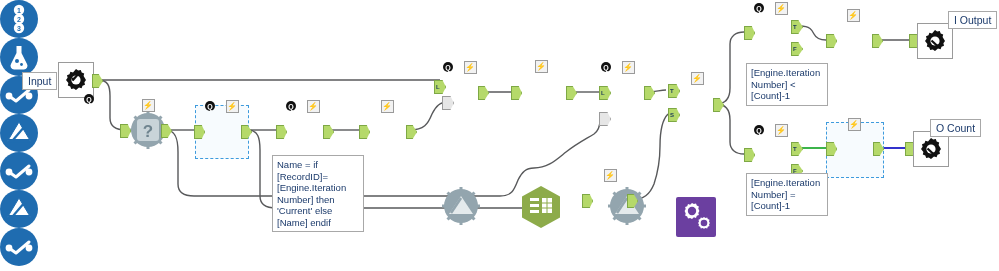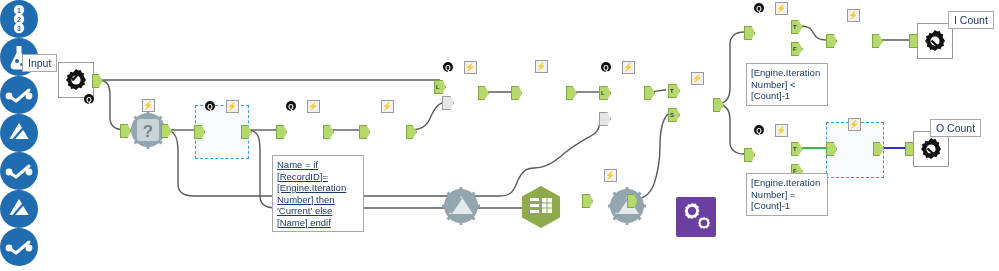--- a/index.html
+++ b/index.html
@@ -135,21 +135,21 @@
 
   <div class="iobox" style="left:58px;top:62px;">
     <svg width="26" height="26" viewBox="0 0 26 26">
       <path d="M13 2 l2.2 1.6 2.6-.6.9 2.5 2.5.9-.6 2.6L23 13l-1.6 2.2.6 2.6-2.5.9-.9 2.5-2.6-.6L13 23l-2.2-1.6-2.6.6-.9-2.5-2.5-.9.6-2.6L3 13l1.6-2.2-.6-2.6 2.5-.9.9-2.5 2.6.6z" fill="#111"></path>
       <circle cx="13" cy="13" r="4.6" fill="#fff"></circle>
       <path d="M16.5 5.5 L9.5 13.5" stroke="#111" stroke-width="2.2" fill="none"></path>
       <path d="M9.2 13.8 l-.8-3.4 3.6.6z" fill="#111"></path>
     </svg>
   </div>
   <div class="badge-q" style="left:84px;top:94px;">Q</div>
-  <div class="iolabel" style="left:22px;top:54px;">Input</div>
+  <div class="iolabel" style="left:22px;top:72px;">Input</div>
   <div class="anchor outp" style="left:92px;top:74px;"></div>
 
   <div class="node" style="left:0;top:0;">
     <svg style="position:absolute;left:128px;top:110px;" width="40" height="40" viewBox="0 0 40 40">
       <g fill="#93a5ae">
         <circle cx="20" cy="20" r="17"></circle>
         <g stroke="#93a5ae" stroke-width="3">
           <path d="M20 1 L20 6 M20 34 L20 39 M1 20 L6 20 M34 20 L39 20 M6.5 6.5 L10 10 M30 30 L33.5 33.5 M33.5 6.5 L30 10 M10 30 L6.5 33.5"></path>
         </g>
       </g>
@@ -304,21 +304,21 @@
 
   <div class="anchor inp" style="left:909px;top:34px;"></div>
   <div class="iobox" style="left:917px;top:23px;">
     <svg width="26" height="26" viewBox="0 0 26 26">
       <path d="M13 2 l2.2 1.6 2.6-.6.9 2.5 2.5.9-.6 2.6L23 13l-1.6 2.2.6 2.6-2.5.9-.9 2.5-2.6-.6L13 23l-2.2-1.6-2.6.6-.9-2.5-2.5-.9.6-2.6L3 13l1.6-2.2-.6-2.6 2.5-.9.9-2.5 2.6.6z" fill="#111"></path>
       <circle cx="13" cy="13" r="4.6" fill="#fff"></circle>
       <path d="M9.5 12.5 L17 19.5" stroke="#111" stroke-width="2.2" fill="none"></path>
       <path d="M17.3 19.8 l.5-3.6 -3.6 .4z" fill="#111"></path>
     </svg>
   </div>
-  <div class="iolabel" style="left:948px;top:11px;">I Count</div>
+  <div class="iolabel" style="left:948px;top:11px;">I Output</div>
 
   <div class="circle" style="left:752px;top:135px;width:38px;height:38px;">
     <svg width="28" height="26" viewBox="0 0 28 26">
       <path d="M14 2 L26 22 L2 22 z" fill="#fff"></path>
       <path d="M14 2 L26 22 L2 22 z" fill="none" stroke="#1f6cb0" stroke-width="1"></path>
       <path d="M4 19 L24 19 L26 22 L2 22 z" fill="#1f6cb0"></path>
       <path d="M20 6 L8 20" stroke="#1f6cb0" stroke-width="2.2"></path>
     </svg>
   </div>
   <div class="badge-q" style="left:754px;top:125px;">Q</div>
@@ -343,21 +343,21 @@
   <div class="iobox" style="left:913px;top:131px;">
     <svg width="26" height="26" viewBox="0 0 26 26">
       <path d="M13 2 l2.2 1.6 2.6-.6.9 2.5 2.5.9-.6 2.6L23 13l-1.6 2.2.6 2.6-2.5.9-.9 2.5-2.6-.6L13 23l-2.2-1.6-2.6.6-.9-2.5-2.5-.9.6-2.6L3 13l1.6-2.2-.6-2.6 2.5-.9.9-2.5 2.6.6z" fill="#111"></path>
       <circle cx="13" cy="13" r="4.6" fill="#fff"></circle>
       <path d="M9.5 12.5 L17 19.5" stroke="#111" stroke-width="2.2" fill="none"></path>
       <path d="M17.3 19.8 l.5-3.6 -3.6 .4z" fill="#111"></path>
     </svg>
   </div>
   <div class="iolabel" style="left:930px;top:119px;">O Count</div>
 
-  <div class="annot" style="left:272px;top:155px;width:82px;text-decoration:underline;">Name = if
+  <div class="annot" style="left:272px;top:155px;width:82px;">Name = if
 [RecordID]=
 [Engine.Iteration
 Number] then
 'Current' else
 [Name] endif</div>
   <div class="annot" style="left:746px;top:63px;width:72px;">[Engine.Iteration
 Number] &lt;
 [Count]-1</div>
   <div class="annot" style="left:746px;top:173px;width:72px;">[Engine.Iteration
 Number] =

